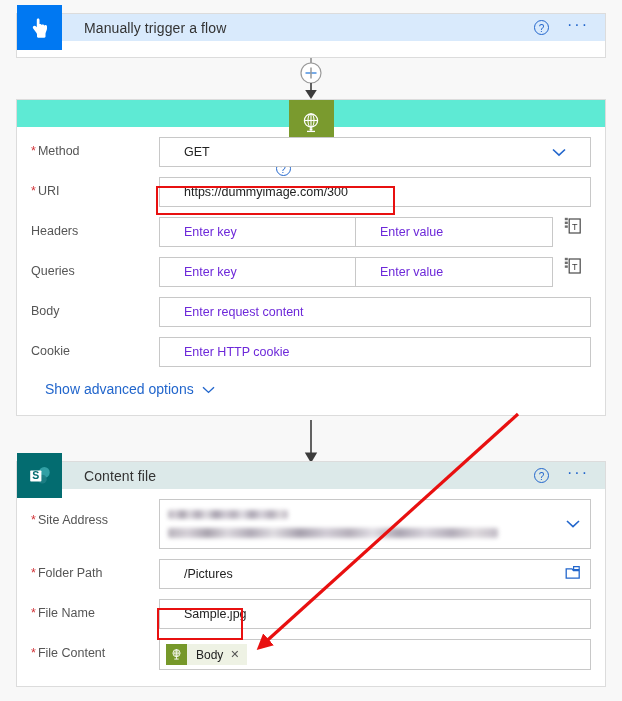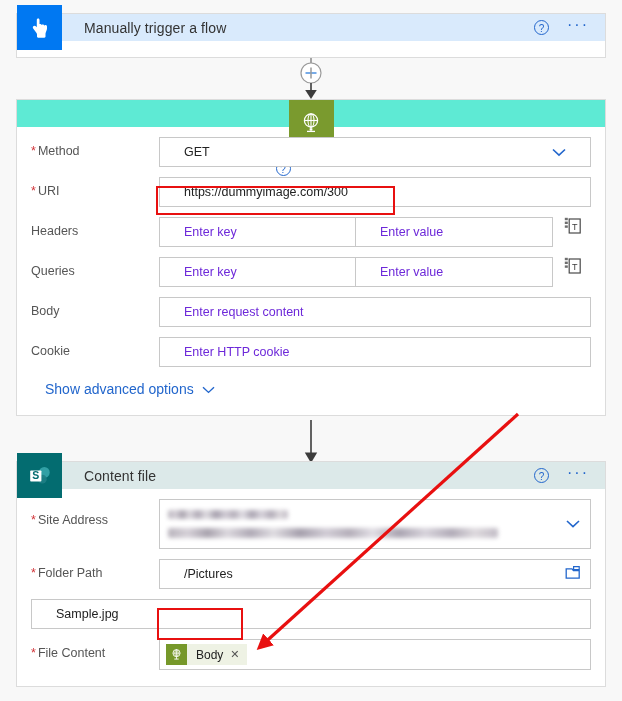--- a/index.html
+++ b/index.html
@@ -404,20 +404,23 @@
             <svg width="16" height="14" viewBox="0 0 16 14" aria-hidden="true">
               <path d="M8.6 1.2 H14.2 V4.0 H8.6 Z" fill="none" stroke="#2266cc" stroke-width="1.2"></path>
               <path d="M1.2 3.4 H7.0 L8.4 5.0 H14.2 V12.6 H1.2 Z" fill="none" stroke="#2266cc" stroke-width="1.3"></path>
             </svg>
           </span>
         </div>
       </div>
     </div>
 
     <div class="row">
+      <div class="row-label">
+        <span class="req">*</span><span>File Name</span>
+      </div>
       <div class="field-wrap">
         <div class="field">Sample.jpg</div>
       </div>
     </div>
 
     <div class="row" style="margin-bottom:2px;">
       <div class="row-label">
         <span class="req">*</span><span>File Content</span>
       </div>
       <div class="field-wrap">

